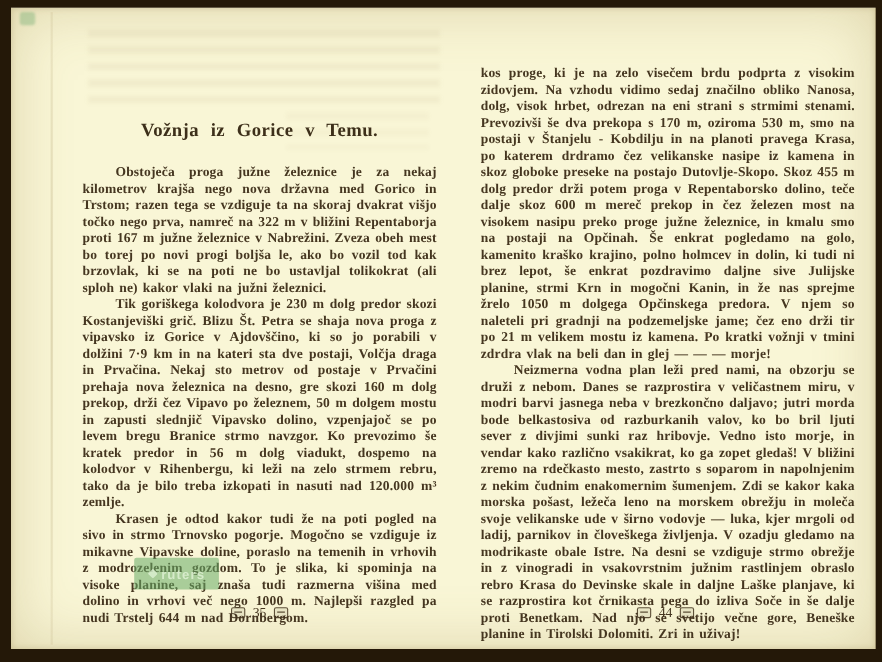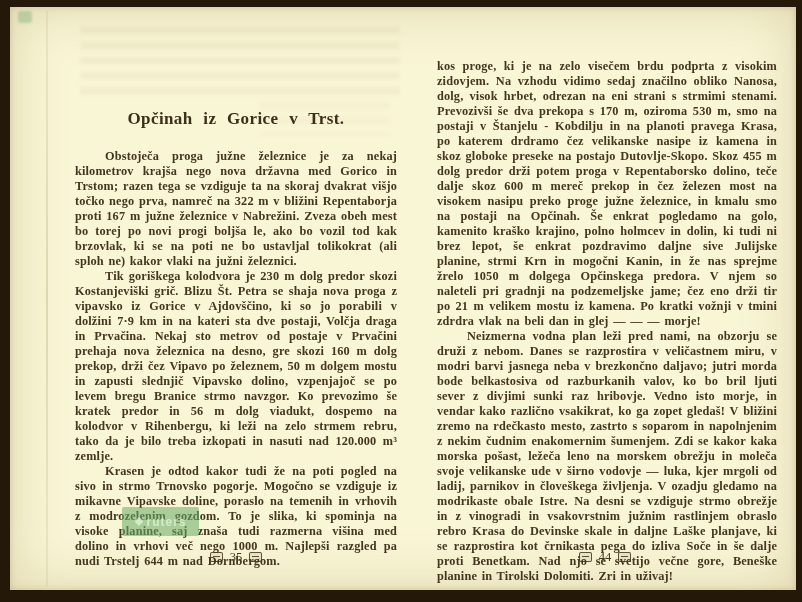--- a/index.html
+++ b/index.html
@@ -91,21 +91,21 @@
 <body>
 
 <div class="frame">
   <div class="paper">
     <div class="page-edge-line"></div>
     <div class="ghost g1"></div>
     <div class="ghost g2"></div>
     <div class="corner-smudge"></div>
 
     <div class="page page-left">
-      <h1 class="title">Opčinah iz Gorice v Trst.</h1>
+      <h1 class="title">Vožnja iz Gorice v Temu.</h1>
       <p class="indent">Obstoječa proga južne železnice je za nekaj kilometrov krajša nego nova državna med Gorico in Trstom; razen tega se vzdiguje ta na skoraj dvakrat višjo točko nego prva, namreč na 322 m v bližini Repentaborja proti 167 m južne železnice v Nabrežini. Zveza obeh mest bo torej po novi progi boljša le, ako bo vozil tod kak brzovlak, ki se na poti ne bo ustavljal tolikokrat (ali sploh ne) kakor vlaki na južni železnici.</p>
       <p class="indent">Tik goriškega kolodvora je 230 m dolg predor skozi Kostanjeviški grič. Blizu Št. Petra se shaja nova proga z vipavsko iz Gorice v Ajdovščino, ki so jo porabili v dolžini 7·9 km in na kateri sta dve postaji, Volčja draga in Prvačina. Nekaj sto metrov od postaje v Prvačini prehaja nova železnica na desno, gre skozi 160 m dolg prekop, drži čez Vipavo po železnem, 50 m dolgem mostu in zapusti slednjič Vipavsko dolino, vzpenjajoč se po levem bregu Branice strmo navzgor. Ko prevozimo še kratek predor in 56 m dolg viadukt, dospemo na kolodvor v Rihenbergu, ki leži na zelo strmem rebru, tako da je bilo treba izkopati in nasuti nad 120.000 m³ zemlje.</p>
       <p class="indent">Krasen je odtod kakor tudi že na poti pogled na sivo in strmo Trnovsko pogorje. Mogočno se vzdiguje iz mikavne Vipavske doline, poraslo na temenih in vrhovih z modrozelenim gozdom. To je slika, ki spominja na visoke planine, saj znaša tudi razmerna višina med dolino in vrhovi več nego 1000 m. Najlepši razgled pa nudi Trstelj 644 m nad Dornbergom.</p>
     </div>
 
     <div class="page page-right">
       <p>kos proge, ki je na zelo visečem brdu podprta z visokim zidovjem. Na vzhodu vidimo sedaj značilno obliko Nanosa, dolg, visok hrbet, odrezan na eni strani s strmimi stenami. Prevozivši še dva prekopa s 170 m, oziroma 530 m, smo na postaji v Štanjelu - Kobdilju in na planoti pravega Krasa, po katerem drdramo čez velikanske nasipe iz kamena in skoz globoke preseke na postajo Dutovlje-Skopo. Skoz 455 m dolg predor drži potem proga v Repentaborsko dolino, teče dalje skoz 600 m mereč prekop in čez železen most na visokem nasipu preko proge južne železnice, in kmalu smo na postaji na Opčinah. Še enkrat pogledamo na golo, kamenito kraško krajino, polno holmcev in dolin, ki tudi ni brez lepot, še enkrat pozdravimo daljne sive Julijske planine, strmi Krn in mogočni Kanin, in že nas sprejme žrelo 1050 m dolgega Opčinskega predora. V njem so naleteli pri gradnji na podzemeljske jame; čez eno drži tir po 21 m velikem mostu iz kamena. Po kratki vožnji v tmini zdrdra vlak na beli dan in glej — — — morje!</p>
       <p class="indent">Neizmerna vodna plan leži pred nami, na obzorju se druži z nebom. Danes se razprostira v veličastnem miru, v modri barvi jasnega neba v brezkončno daljavo; jutri morda bode belkastosiva od razburkanih valov, ko bo bril ljuti sever z divjimi sunki raz hribovje. Vedno isto morje, in vendar kako različno vsakikrat, ko ga zopet gledaš! V bližini zremo na rdečkasto mesto, zastrto s soparom in napolnjenim z nekim čudnim enakomernim šumenjem. Zdi se kakor kaka morska pošast, ležeča leno na morskem obrežju in moleča svoje velikanske ude v širno vodovje — luka, kjer mrgoli od ladij, parnikov in človeškega življenja. V ozadju gledamo na modrikaste obale Istre. Na desni se vzdiguje strmo obrežje in z vinogradi in vsakovrstnim južnim rastlinjem obraslo rebro Krasa do Devinske skale in daljne Laške planjave, ki se razprostira kot črnikasta pega do izliva Soče in še dalje proti Benetkam. Nad njo se svetijo večne gore, Beneške planine in Tirolski Dolomiti. Zri in uživaj!</p>
     </div>
 

